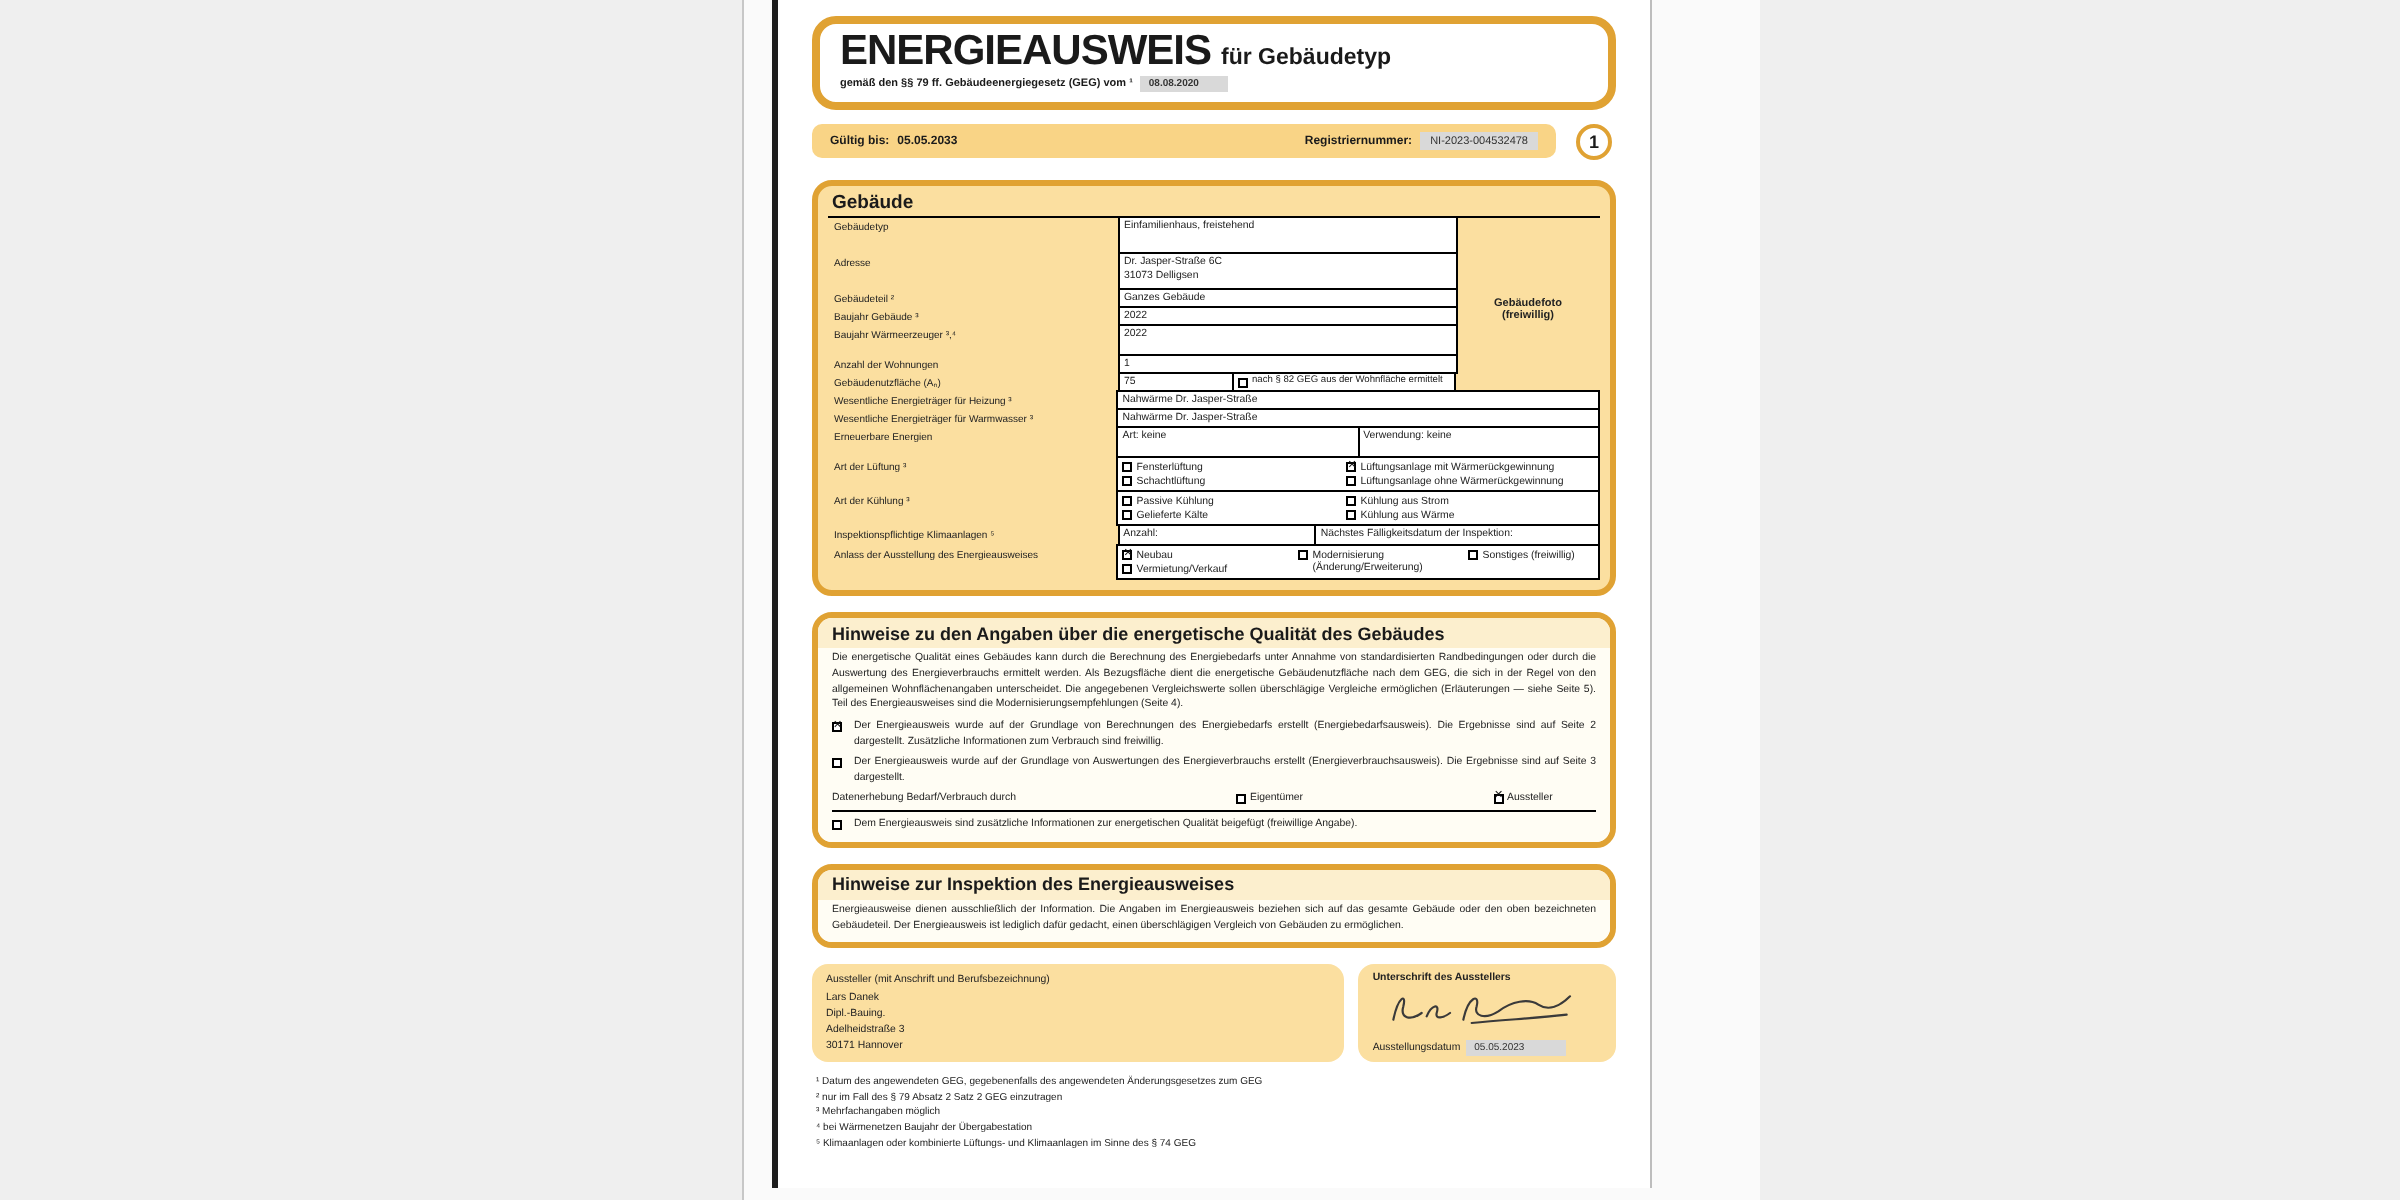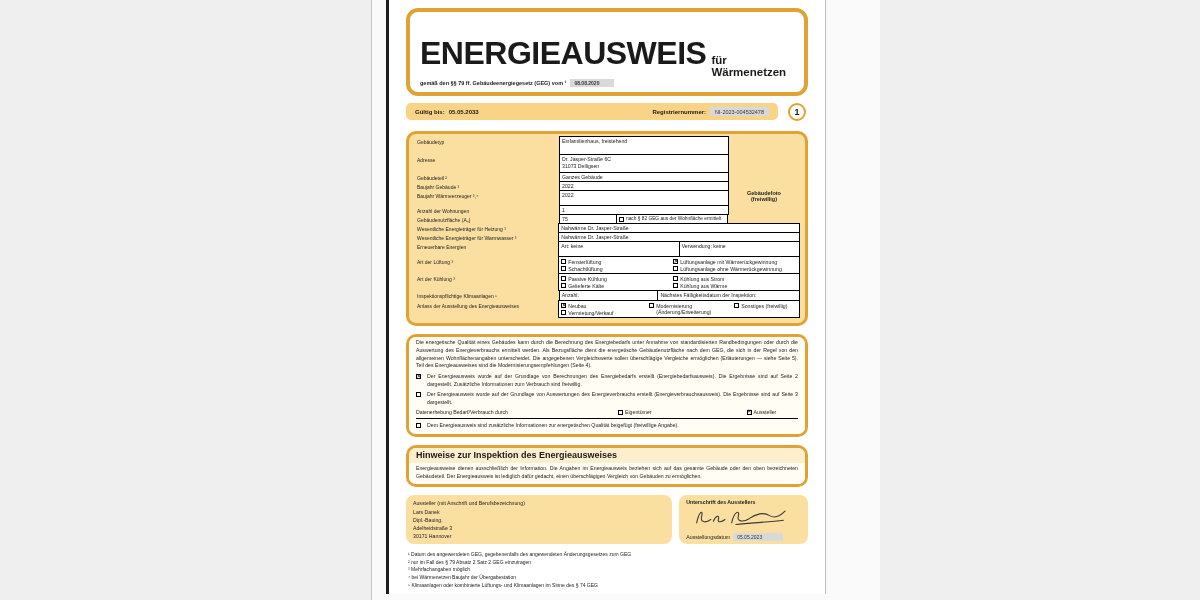--- a/index.html
+++ b/index.html
@@ -21,21 +21,21 @@
     border-right:1px solid #bdbdbd;
     padding:8px 17px 0 17px;
   }
 
   
   .title-box {
     border:4px solid #E0A233; border-radius:12px;
     padding:3px 10px 5px 10px; background:#fff;
   }
   .title-line { display:flex; align-items:baseline; }
-  .main-title { font-size:32px; font-weight:bold; letter-spacing:-0.5px; line-height:1.05;margin-top:22px; }
+  .main-title { font-size:21px; font-weight:bold; letter-spacing:-0.5px; line-height:1.05; }
   .sub-title { font-size:11.5px; font-weight:bold; margin-left:5px; }
   .law-line { font-size:5.5px; font-weight:bold; margin-top:1px; display:flex; align-items:center; }
   .gray-field {
     background:#d9d9d9; font-size:5px; padding:1px 10px 1px 4px;
     margin-left:4px; min-width:44px; color:#333;
   }
 
   
   .validity-row { position:relative; margin-top:7px; height:17px; }
   .validity-bar {
@@ -125,41 +125,42 @@
 <body>
 
 <div class="bg-panel"></div>
 <div class="edge-line"></div>
 
 <div class="page">
 
   <div class="title-box">
     <div class="title-line">
       <span class="main-title">ENERGIEAUSWEIS</span>
-      <span class="sub-title">für Wärmenetzen</span>
+      <span class="sub-title">für Gebäudetyp</span>
     </div>
     <div class="law-line">
       <span>gemäß den §§ 79 ff. Gebäudeenergiegesetz (GEG) vom ¹</span>
       <span class="gray-field">08.08.2020</span>
     </div>
   </div>
 
   <div class="validity-row">
     <div class="validity-bar">
       <span class="lbl">Gültig bis:</span>
       <span class="val">05.05.2033</span>
       <span class="reg-group">
         <span class="lbl">Registriernummer:</span>
         <span class="gray-field">NI-2023-004532478</span>
       </span>
     </div>
     <div class="page-badge">1</div>
   </div>
 
   <div class="section building">
+    <div class="building-head">Gebäude</div>
 
     <div class="photo-area">
       <span>Gebäudefoto</span>
       <span>(freiwillig)</span>
     </div>
 
     <div class="g-row">
       <div class="g-label">Gebäudetyp</div>
       <div class="g-cell w-main" style="height:19px;">Einfamilienhaus, freistehend</div>
     </div>
@@ -291,20 +292,21 @@
                 <span class="cb"></span>
                 <span>Sonstiges (freiwillig)</span>
               </div>
           </div>
         </div>
       </div>
     </div>
   </div>
 
   <div class="h-section">
+    <div class="h-head">Hinweise zu den Angaben über die energetische Qualität des Gebäudes</div>
     <div class="h-body">
       <p>Die energetische Qualität eines Gebäudes kann durch die Berechnung des Energiebedarfs unter Annahme von standardisierten Randbedingungen oder durch die Auswertung des Energieverbrauchs ermittelt werden. Als Bezugsfläche dient die energetische Gebäudenutzfläche nach dem GEG, die sich in der Regel von den allgemeinen Wohnflächenangaben unterscheidet. Die angegebenen Vergleichswerte sollen überschlägige Vergleiche ermöglichen (Erläuterungen — siehe Seite 5). Teil des Energieausweises sind die Modernisierungsempfehlungen (Seite 4).</p>
       <div class="h-cb-row">
         <span class="cb checked"></span>
         <span>Der Energieausweis wurde auf der Grundlage von Berechnungen des Energiebedarfs erstellt (Energiebedarfsausweis). Die Ergebnisse sind auf Seite 2 dargestellt. Zusätzliche Informationen zum Verbrauch sind freiwillig.</span>
       </div>
       <div class="h-cb-row">
         <span class="cb"></span>
         <span>Der Energieausweis wurde auf der Grundlage von Auswertungen des Energieverbrauchs erstellt (Energieverbrauchsausweis). Die Ergebnisse sind auf Seite 3 dargestellt.</span>
       </div>

